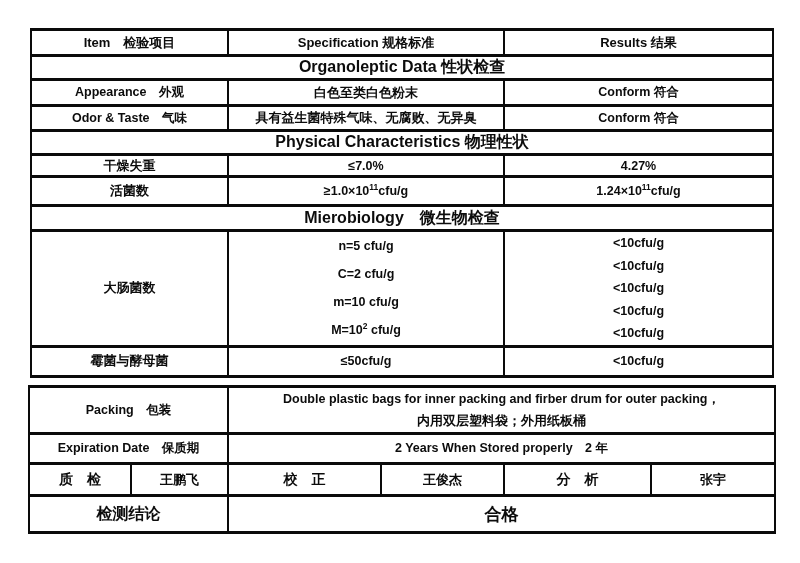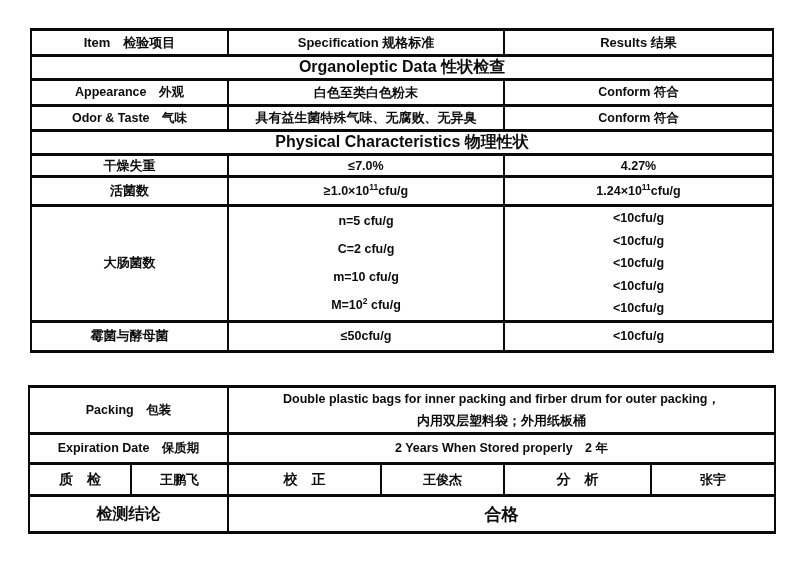--- a/index.html
+++ b/index.html
@@ -80,20 +80,23 @@
     <tr style="height:22px">
       <td class="cn">干燥失重</td>
       <td>≤7.0%</td>
       <td>4.27%</td>
     </tr>
     <tr style="height:29px">
       <td class="cn">活菌数</td>
       <td><span>≥1.0×10</span><sup>11</sup><span>cfu/g</span></td>
       <td><span>1.24×10</span><sup>11</sup><span>cfu/g</span></td>
     </tr>
+    <tr style="height:25px">
+      <td colspan="3" class="section-cell">Mierobiology　微生物检查</td>
+    </tr>
     <tr style="height:114px">
       <td class="cn">大肠菌数</td>
       <td>
         <div class="spec-line">n=5 cfu/g</div>
         <div class="spec-line">C=2 cfu/g</div>
         <div class="spec-line">m=10 cfu/g</div>
         <div class="spec-line"><span>M=10</span><sup>2</sup><span> cfu/g</span></div>
       </td>
       <td>
         <div class="res-line">&lt;10cfu/g</div>

